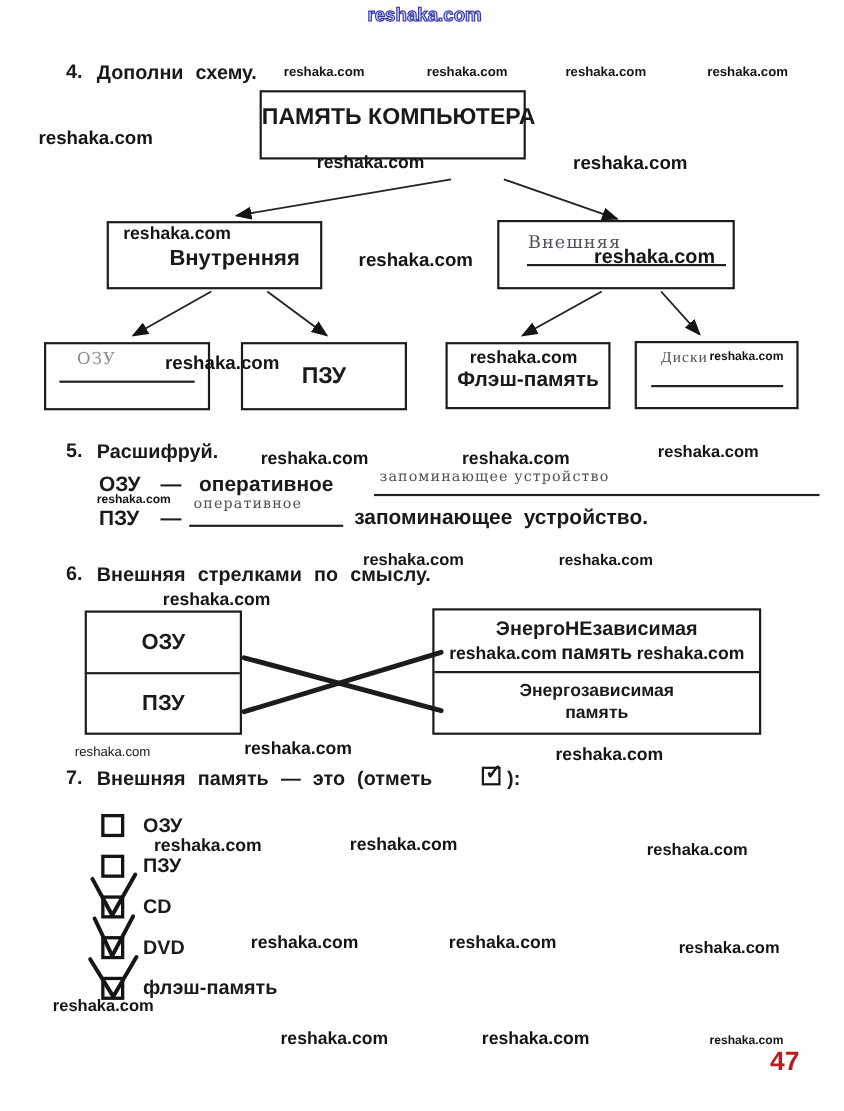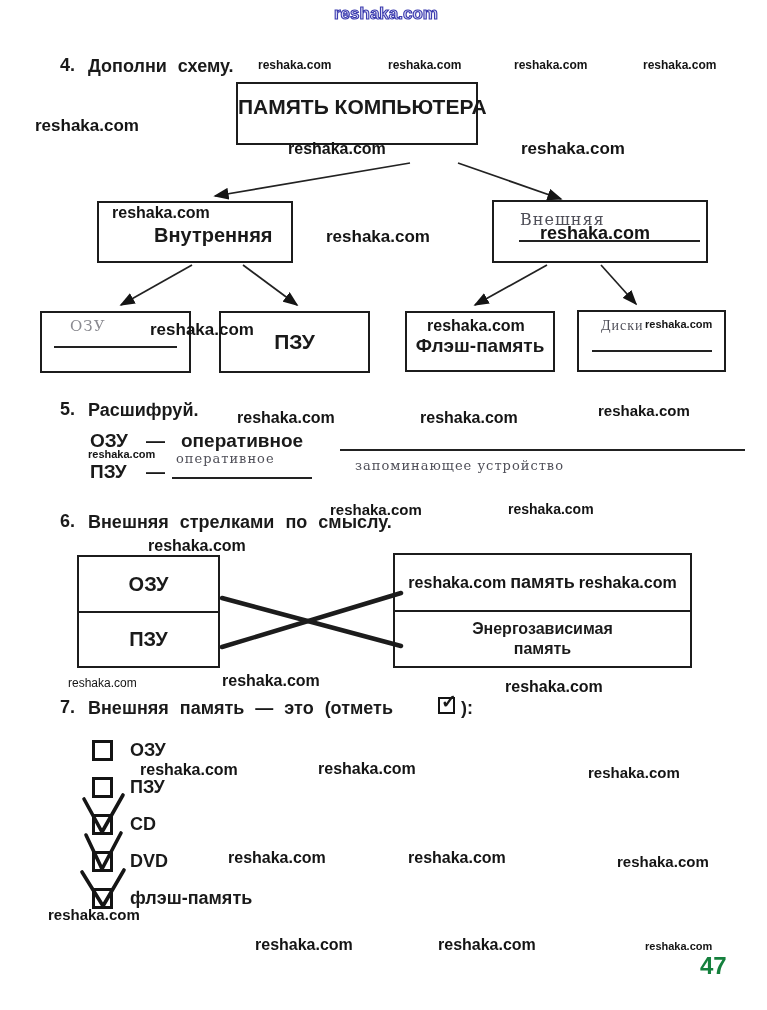--- a/index.html
+++ b/index.html
@@ -53,21 +53,21 @@
   </div>
   <span class="wm" style="left:288px;top:140px;font-size:16px;">reshaka.com</span>
   <span class="wm" style="left:521px;top:139px;font-size:17px;">reshaka.com</span>
 
   <div class="dbox" style="left:97px;top:201px;width:196px;height:62px;">
     <span class="abs" style="left:55px;top:21px;font-weight:700;font-size:20px;">Внутренняя</span>
   </div>
   <span class="wm" style="left:112px;top:204px;font-size:16px;">reshaka.com</span>
   <span class="wm" style="left:326px;top:227px;font-size:17px;">reshaka.com</span>
 
-  <div class="dbox" style="left:452px;top:200px;width:216px;height:63px;margin-left:40px;">
+  <div class="dbox" style="left:452px;top:200px;width:216px;height:63px;">
     <span class="abs hand" style="left:26px;top:8px;font-size:16px;">Внешняя</span>
     <div class="blank" style="left:25px;top:38px;width:181px;"></div>
   </div>
   <span class="wm" style="left:540px;top:223px;font-size:18px;">reshaka.com</span>
 
   <div class="dbox" style="left:40px;top:311px;width:151px;height:62px;">
     <span class="abs hand" style="left:28px;top:4px;font-size:15px;color:#8a8a90;">ОЗУ</span>
     <div class="blank" style="left:12px;top:33px;width:123px;"></div>
   </div>
   <div class="dbox" style="left:219px;top:311px;width:151px;height:62px;">
@@ -87,46 +87,48 @@
 
   <span class="abs h-num" style="left:60px;top:399px;">5.</span>
   <span class="abs h-title" style="left:88px;top:400px;">Расшифруй.</span>
   <span class="wm" style="left:237px;top:409px;font-size:16px;">reshaka.com</span>
   <span class="wm" style="left:420px;top:409px;font-size:16px;">reshaka.com</span>
   <span class="wm" style="left:598px;top:402px;font-size:15px;">reshaka.com</span>
 
   <span class="abs printed" style="left:90px;top:430px;">ОЗУ</span>
   <span class="abs printed" style="left:146px;top:430px;">—</span>
   <span class="abs printed" style="left:181px;top:430px;">оперативное</span>
-  <span class="abs hand" style="left:355px;top:426px;font-size:13px;margin-top:32px;">запоминающее устройство</span>
+  <span class="abs hand" style="left:345px;top:426px;font-size:13px;">запоминающее устройство</span>
   <div class="blank" style="left:340px;top:449px;width:405px;"></div>
   <span class="wm" style="left:88px;top:448px;font-size:11px;font-weight:600;">reshaka.com</span>
 
   <span class="abs hand" style="left:176px;top:451px;font-size:13px;">оперативное</span>
   <span class="abs printed" style="left:90px;top:461px;">ПЗУ</span>
   <span class="abs printed" style="left:146px;top:461px;">—</span>
   <div class="blank" style="left:172px;top:477px;width:140px;"></div>
+  <span class="abs printed" style="left:322px;top:460px;">запоминающее устройство.</span>
 
   <span class="abs h-num" style="left:60px;top:511px;">6.</span>
   <span class="abs h-title" style="left:88px;top:512px;">Внешняя стрелками по смыслу.</span>
   <span class="wm" style="left:330px;top:501px;font-size:15px;">reshaka.com</span>
   <span class="wm" style="left:508px;top:501px;font-size:14px;">reshaka.com</span>
   <span class="wm" style="left:148px;top:537px;font-size:16px;">reshaka.com</span>
 
   <div class="dbox" style="left:77px;top:555px;width:143px;height:113px;">
     <div class="cell" style="height:56px;border-bottom:2px solid #1c1c1c;font-size:20px;">
         <span>ОЗУ</span>
       </div>
     <div class="cell" style="height:53px;font-size:20px;">
         <span>ПЗУ</span>
       </div>
   </div>
 
   <div class="dbox" style="left:393px;top:553px;width:299px;height:115px;">
     <div class="cell" style="height:57px;border-bottom:2px solid #1c1c1c;font-size:18px;line-height:1.2;">
+      <span>ЭнергоНЕзависимая</span>
       <span style="display:flex;gap:4px;align-items:baseline;">
         <span class="wm" style="position:static;font-size:16px;">reshaka.com</span>
         <span>память</span>
         <span class="wm" style="position:static;font-size:16px;">reshaka.com</span>
       </span>
     </div>
     <div class="cell" style="height:54px;font-size:16px;line-height:1.25;">
       <span>Энергозависимая</span>
       <span>память</span>
     </div>
@@ -161,21 +163,21 @@
   <span class="wm" style="left:408px;top:849px;font-size:16px;">reshaka.com</span>
   <span class="wm" style="left:617px;top:853px;font-size:15px;">reshaka.com</span>
 
   <div class="cbx" style="left:92px;top:888px;"></div>
   <span class="cbx-label" style="left:130px;top:888px;">флэш-память</span>
   <span class="wm" style="left:48px;top:906px;font-size:15px;">reshaka.com</span>
 
   <span class="wm" style="left:255px;top:936px;font-size:16px;">reshaka.com</span>
   <span class="wm" style="left:438px;top:936px;font-size:16px;">reshaka.com</span>
   <span class="wm" style="left:645px;top:940px;font-size:11px;font-weight:600;">reshaka.com</span>
-  <span class="abs" style="left:700px;top:952px;font-weight:700;font-size:24px;color:#15803d;">47</span>
+  <span class="abs" style="left:700px;top:952px;font-weight:700;font-size:24px;color:#b91c1c;">47</span>
 
   <svg class="overlay" width="767" height="1010" viewBox="0 0 767 1010">
     <defs>
       <marker id="ah" markerWidth="9" markerHeight="7" refX="8" refY="3.5" orient="auto">
         <path d="M0,0 L9,3.5 L0,7 Z" fill="#141414"></path>
       </marker>
     </defs>
 
     <line x1="410" y1="163" x2="215" y2="196" stroke="#222" stroke-width="1.7" marker-end="url(#ah)"></line>
     <line x1="458" y1="163" x2="561" y2="199" stroke="#222" stroke-width="1.7" marker-end="url(#ah)"></line>

